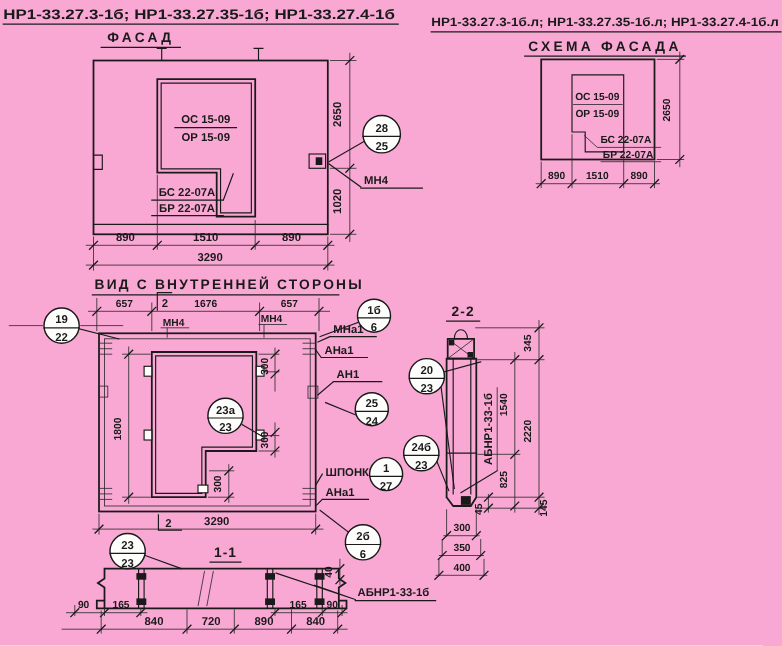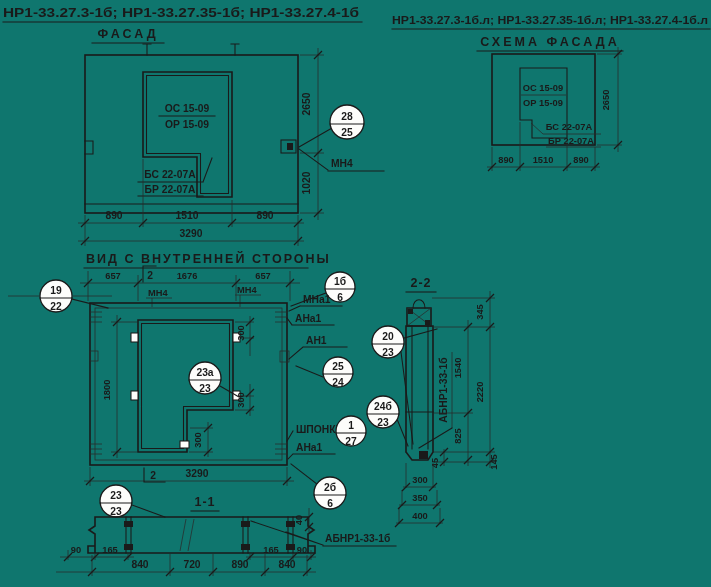--- a/index.html
+++ b/index.html
@@ -1,16 +1,16 @@
 <!DOCTYPE html>
 <html><head>
 <meta charset="utf-8">
 <style>
   html,body{margin:0;padding:0;background:#ffffff;}
-  .sheet{position:relative;width:711px;height:587px;background:#0f766e;overflow:hidden;}
+  .sheet{position:relative;width:711px;height:587px;background:#f9a8d4;overflow:hidden;}
   svg{display:block;}
   svg text{font-family:"Liberation Sans","DejaVu Sans",sans-serif;font-weight:700;fill:#1a1a1a;}
   .ln{stroke:#1a1a1a;stroke-width:1.6;fill:none;stroke-linecap:square;}
   .md{stroke:#1a1a1a;stroke-width:1.05;fill:none;stroke-linecap:square;}
   .tn{stroke:#2a2a2a;stroke-width:0.75;fill:none;}
   .tk{stroke:#1a1a1a;stroke-width:1.2;fill:none;}
   .fl{fill:#1a1a1a;stroke:none;}
   .wh{fill:#fdfdfb;}
   .cw{fill:#fdfdfb;stroke:#1a1a1a;stroke-width:1.3;}
   .tt{font-size:12.5px;}

